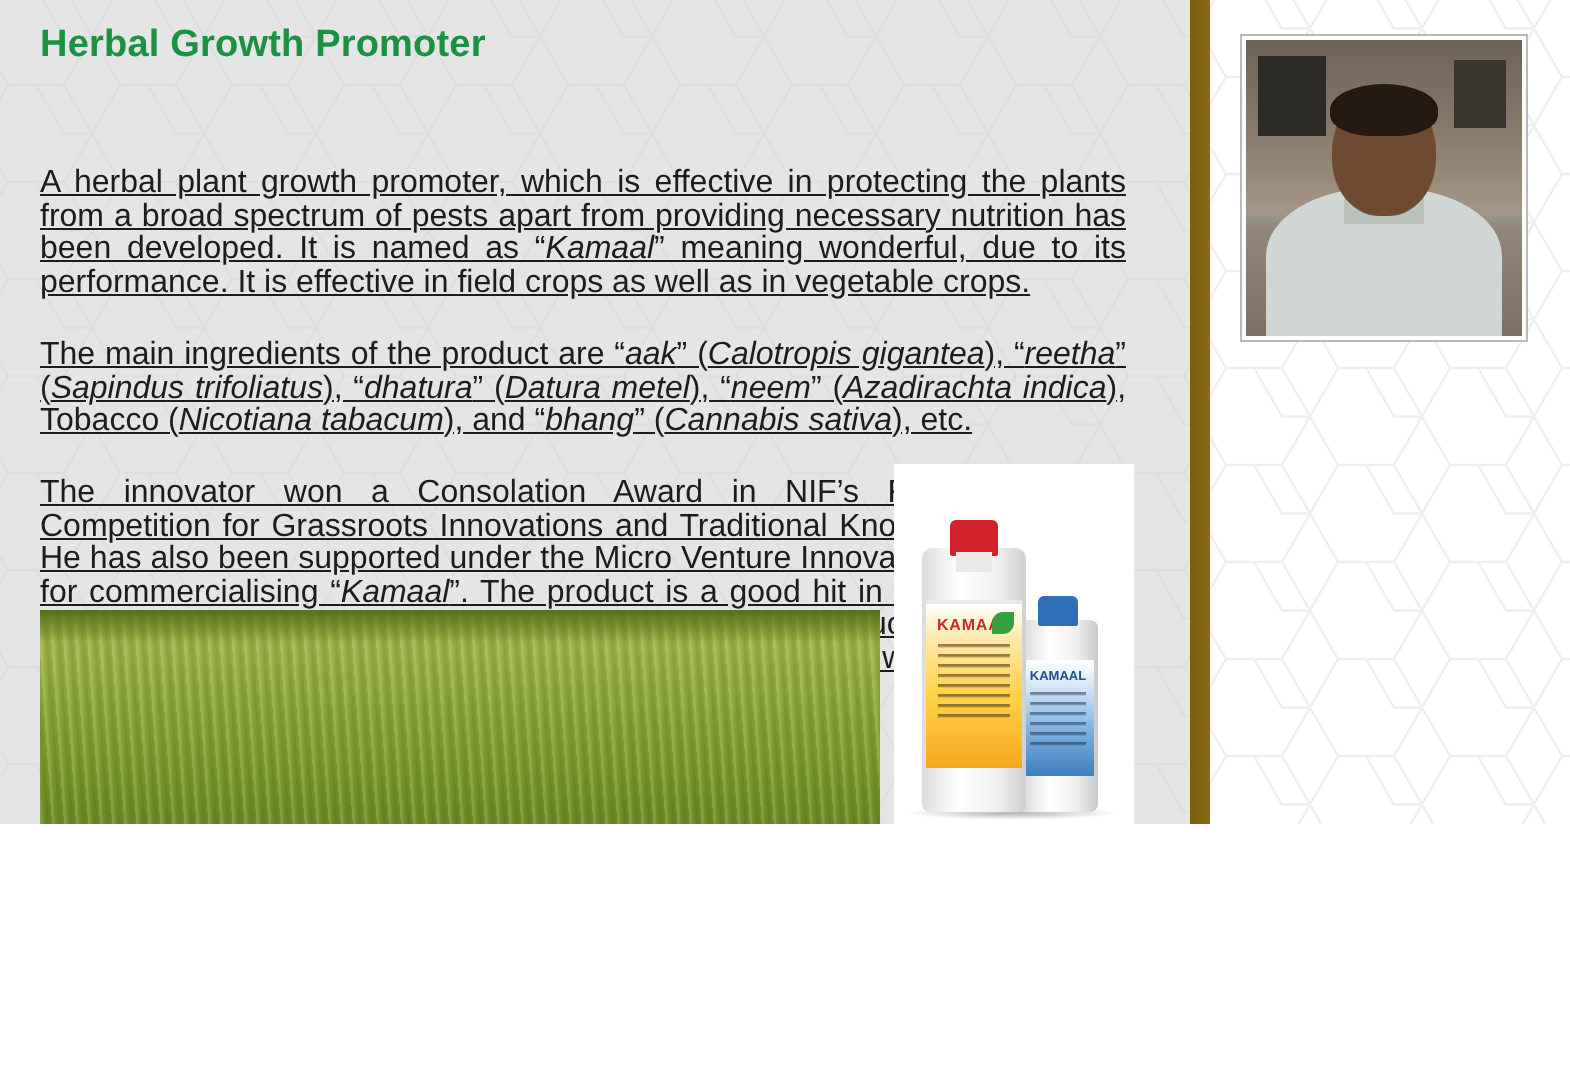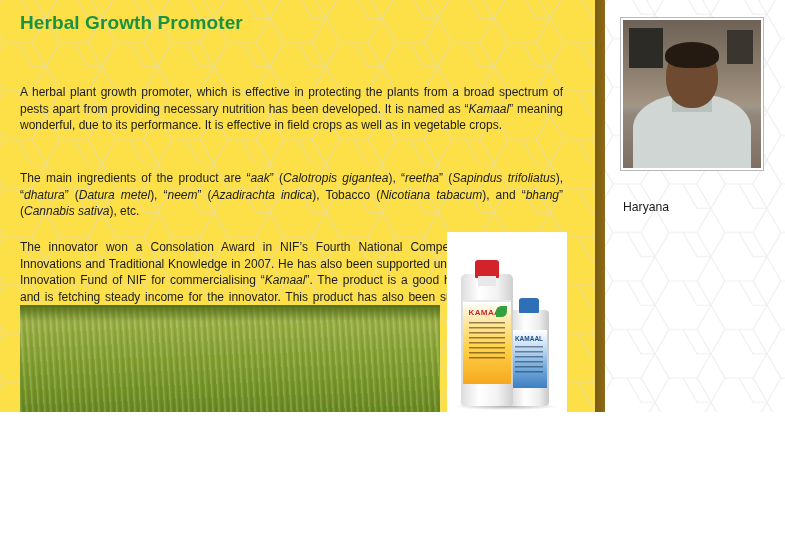--- a/index.html
+++ b/index.html
@@ -10,21 +10,21 @@
     width: 785px;
     height: 538px;
     font-family: "Liberation Sans", sans-serif;
     background: #ffffff;
     overflow: hidden;
   }
   .page {
     position: relative;
     width: 785px;
     height: 412px;
-    background: #fde047;
+    background: #e5e5e5;
     overflow: hidden;
   }
   
   .honeycomb {
     position: absolute;
     left: 0;
     top: 0;
     width: 600px;
     height: 538px;
     opacity: 0.5;
@@ -70,24 +70,25 @@
     top: 12px;
     font-size: 19px;
     font-weight: bold;
     color: #1a9241;
     letter-spacing: 0.1px;
   }
   .body-text {
     position: absolute;
     left: 20px;
     width: 543px;
-    font-size: 12px;
+    font-size: 16px;
     line-height: 16.5px;
     color: #1c1c1c;
     text-align: justify;
+    text-decoration: underline;
   }
   .para1 { top: 84px; }
   .para2 { top: 170px; }
   .para3 { top: 239px; }
   .i { font-style: italic; }
   .photo-frame {
     position: absolute;
     right: 22px;
     top: 18px;
     width: 138px;
@@ -388,21 +389,20 @@
       <div class="photo-window"></div>
       <div class="photo-window2"></div>
     </div>
     <div class="photo-body"></div>
     <div class="photo-neck"></div>
     <div class="photo-collar"></div>
     <div class="photo-head"></div>
     <div class="photo-hair"></div>
   </div>
 
-  <div class="caption-place">Haryana</div>
 
   <div class="field-photo">
     <div class="field-grad"></div>
     <div class="field-streaks"></div>
     <div class="field-top-dark"></div>
   </div>
 
   <div class="product-photo">
     <div class="shadow"></div>
     <div class="bottle-small">

